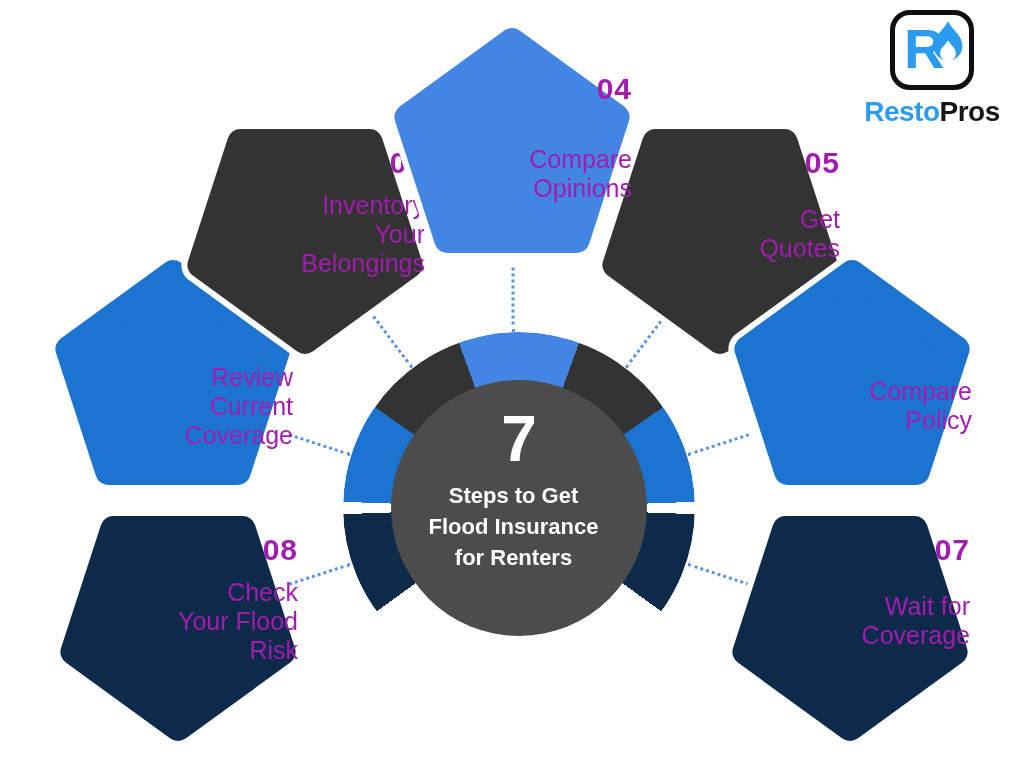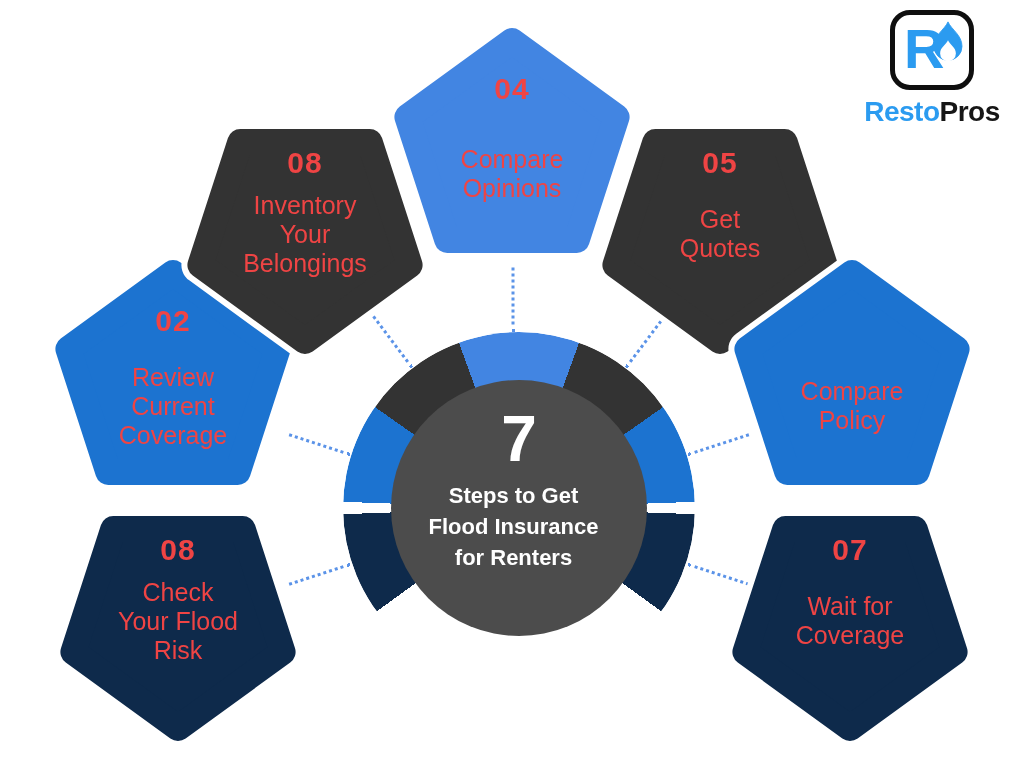--- a/index.html
+++ b/index.html
@@ -16,21 +16,21 @@
         mask:radial-gradient(circle closest-side,transparent 0 119px,#000 120px);}
 
   
   .center-circle{position:absolute;left:391px;top:380px;width:256px;height:256px;border-radius:50%;
                  color:#ffffff;text-align:center;}
   .center-number{position:absolute;top:24px;left:0;right:0;font-size:64px;font-weight:bold;line-height:70px;}
   .center-title{position:absolute;top:100px;left:0;right:11px;font-size:22px;font-weight:bold;
                 line-height:31px;white-space:pre-line;}
 
   
-  .pentagon{position:absolute;width:240px;height:240px;color:#ef4444;text-align:center;}
+  .pentagon{position:absolute;width:240px;height:240px;color:#a21caf;text-align:right;}
   .pentagon svg{position:absolute;left:0;top:0;overflow:visible;}
   .pent-number{position:absolute;left:0;right:0;font-size:30px;font-weight:bold;letter-spacing:1px;}
   .pent-title{position:absolute;left:0;right:0;font-size:25px;line-height:29px;white-space:pre-line;
               transform:translateY(-50%);}
   .pentagon.up .pent-number{top:40px;}
   .pentagon.up .pent-title{top:142px;}
   .pentagon.down .pent-number{top:34px;}
   .pentagon.down .pent-title{top:122px;}
   .rim{fill:#ffffff;stroke:#ffffff;stroke-width:38;stroke-linejoin:round;}
   .body-poly{stroke-width:26;stroke-linejoin:round;}

